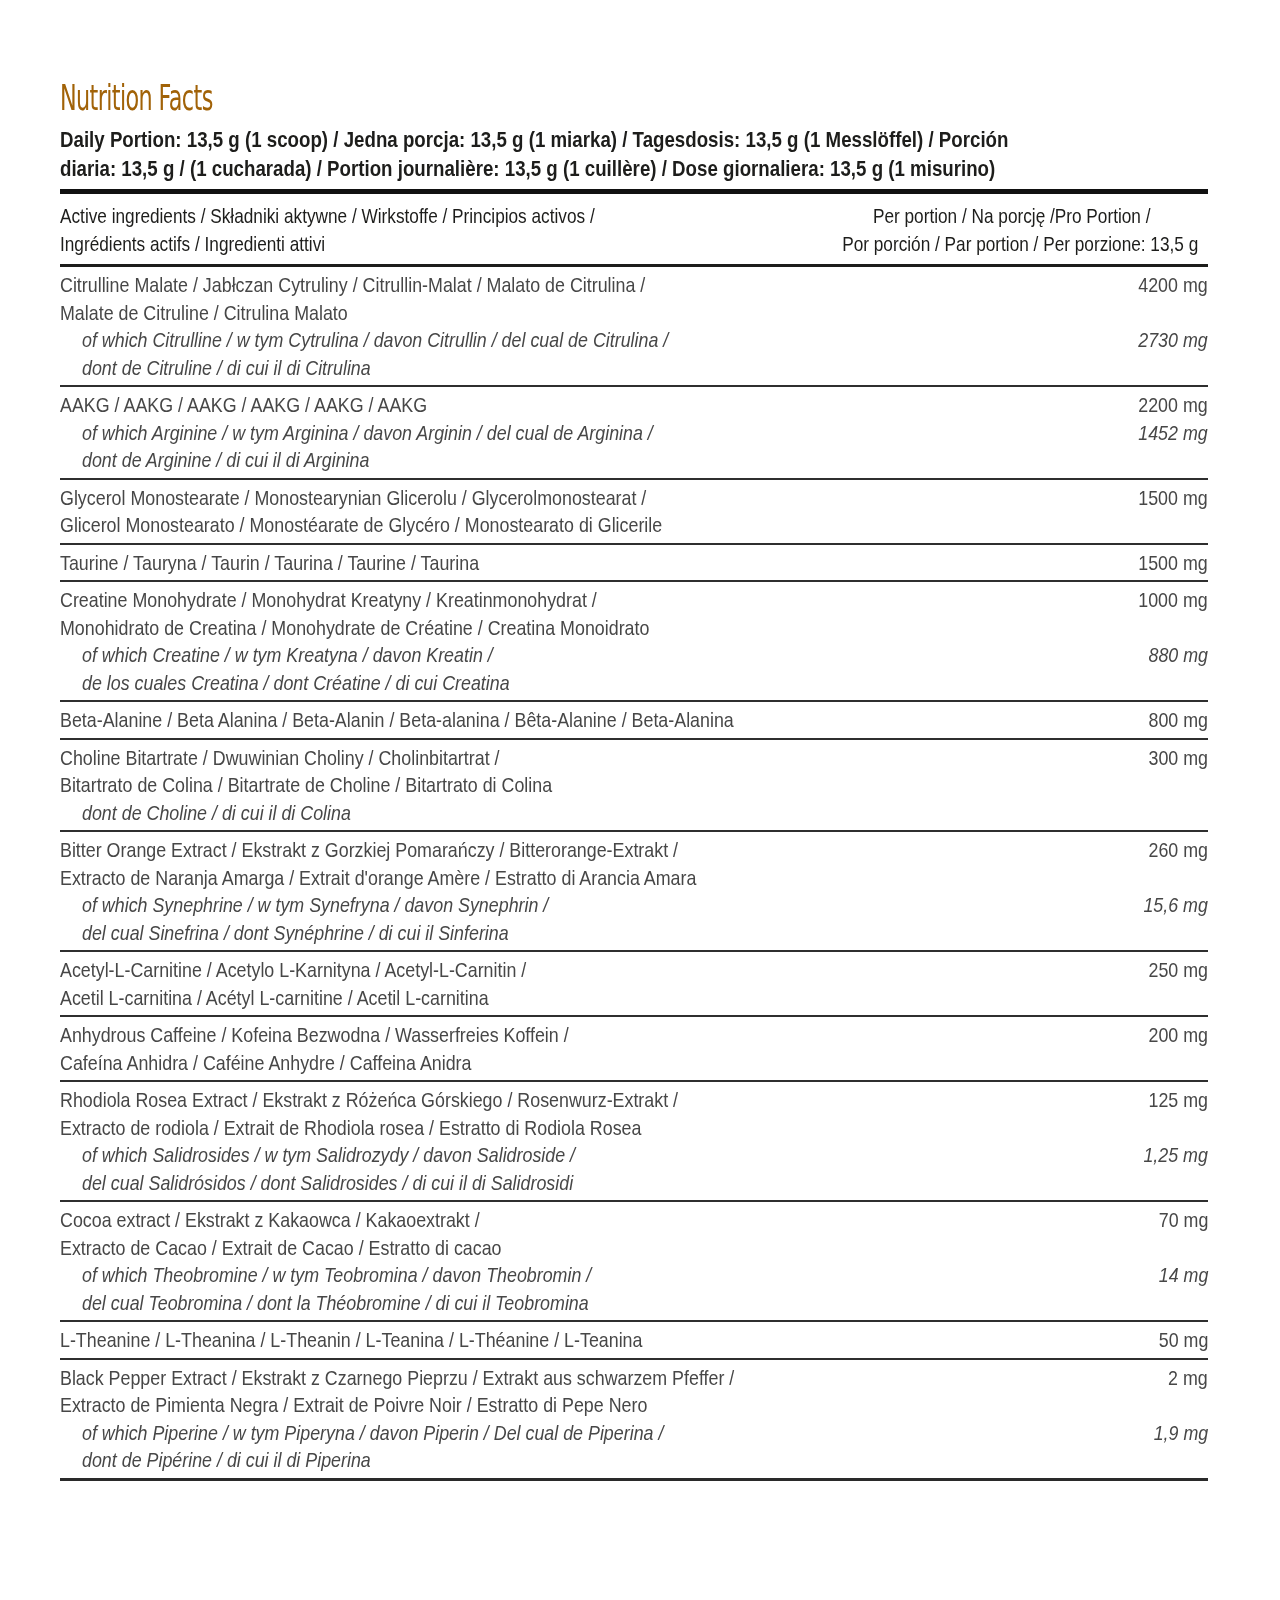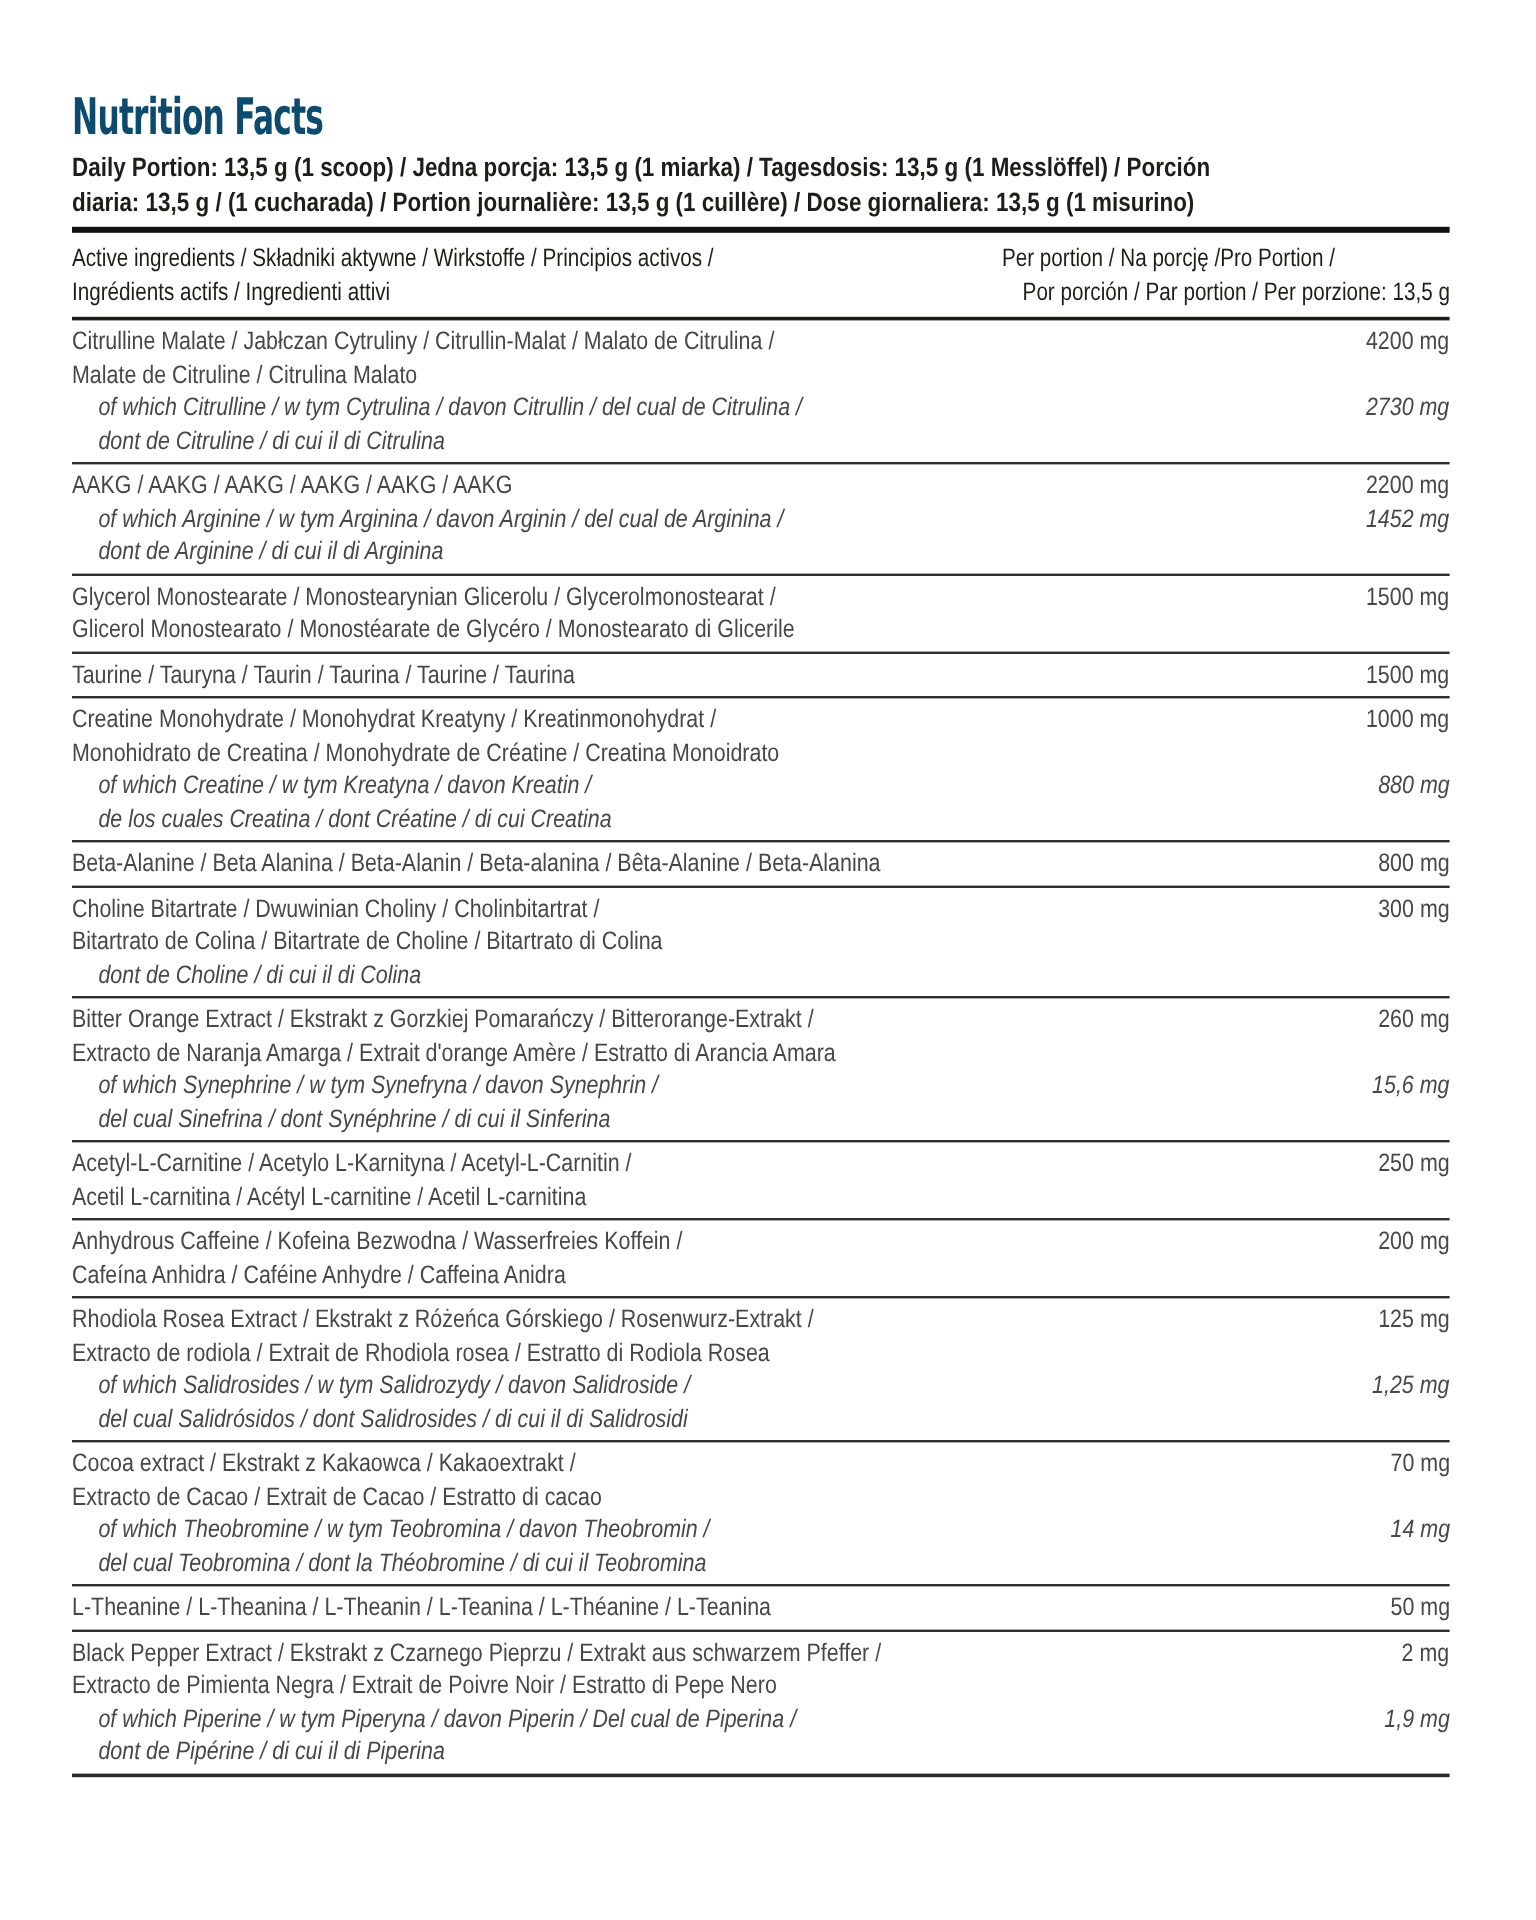--- a/index.html
+++ b/index.html
@@ -14,24 +14,24 @@
   .label {
     box-sizing: border-box;
     width: 1148px;
     margin-left: 60px;
     padding-top: 76px;
     color: #474747;
   }
   
   .title {
     font-family: "DejaVu Sans", "Liberation Sans", sans-serif;
-    font-weight: bold;
-    font-size: 42px;
+    font-weight: normal;
+    font-size: 36px;
     line-height: 44px;
-    color: #0c4a6e;
+    color: #a16207;
     letter-spacing: -1px;
     white-space: nowrap;
   }
   .title > span {
     display: inline-block;
     transform: scaleX(0.62);
     transform-origin: 0 50%;
   }
   .daily {
     margin-top: 5px;
@@ -66,22 +66,22 @@
     white-space: nowrap;
   }
   .cols .col-left .ln > span {
     display: inline-block;
     transform: scaleX(0.82);
     transform-origin: 0 50%;
   }
   .cols .col-right {
     position: absolute;
     top: 8px;
-    right: 0;
-    text-align: left;
+    right: 10px;
+    text-align: center;
   }
   .cols .col-right .ln > span {
     display: inline-block;
     transform: scaleX(0.82);
     transform-origin: 100% 50%;
   }
   .rule-med {
     height: 0;
     border-top: 3px solid #1d1d1b;
   }

